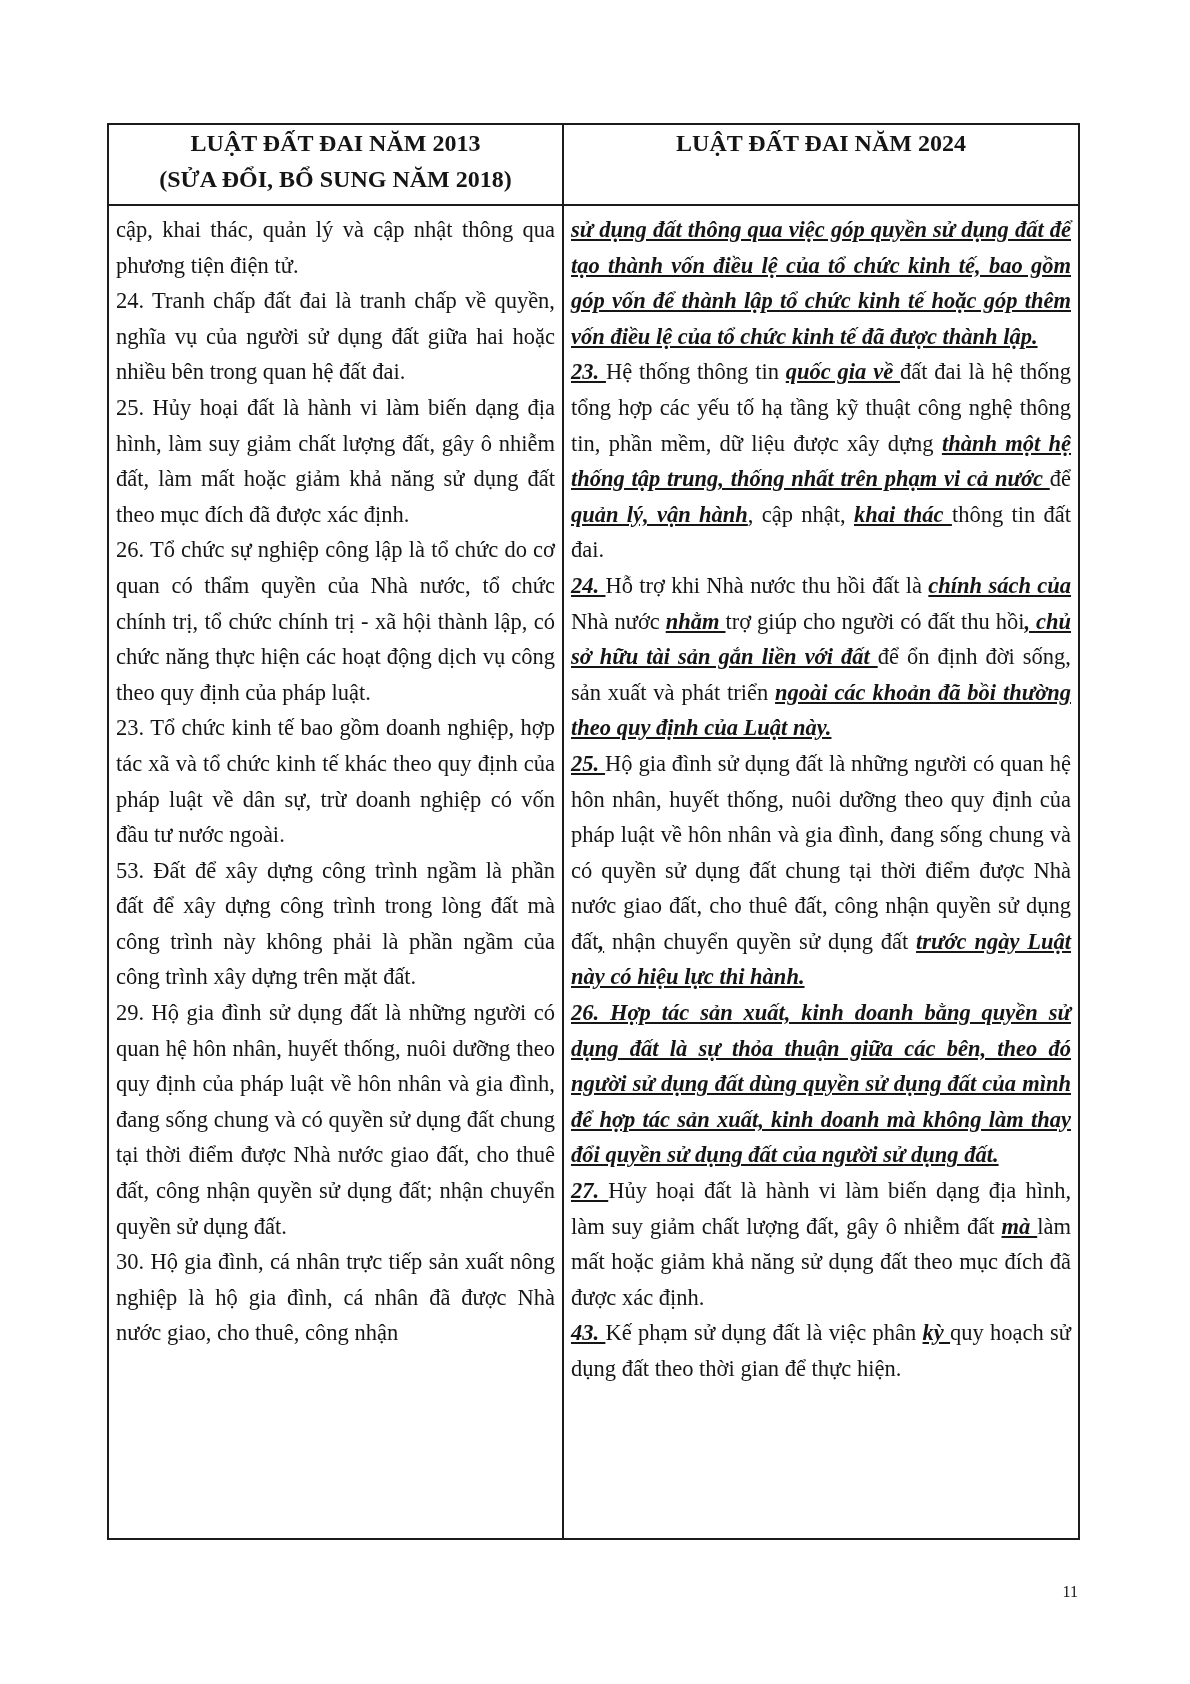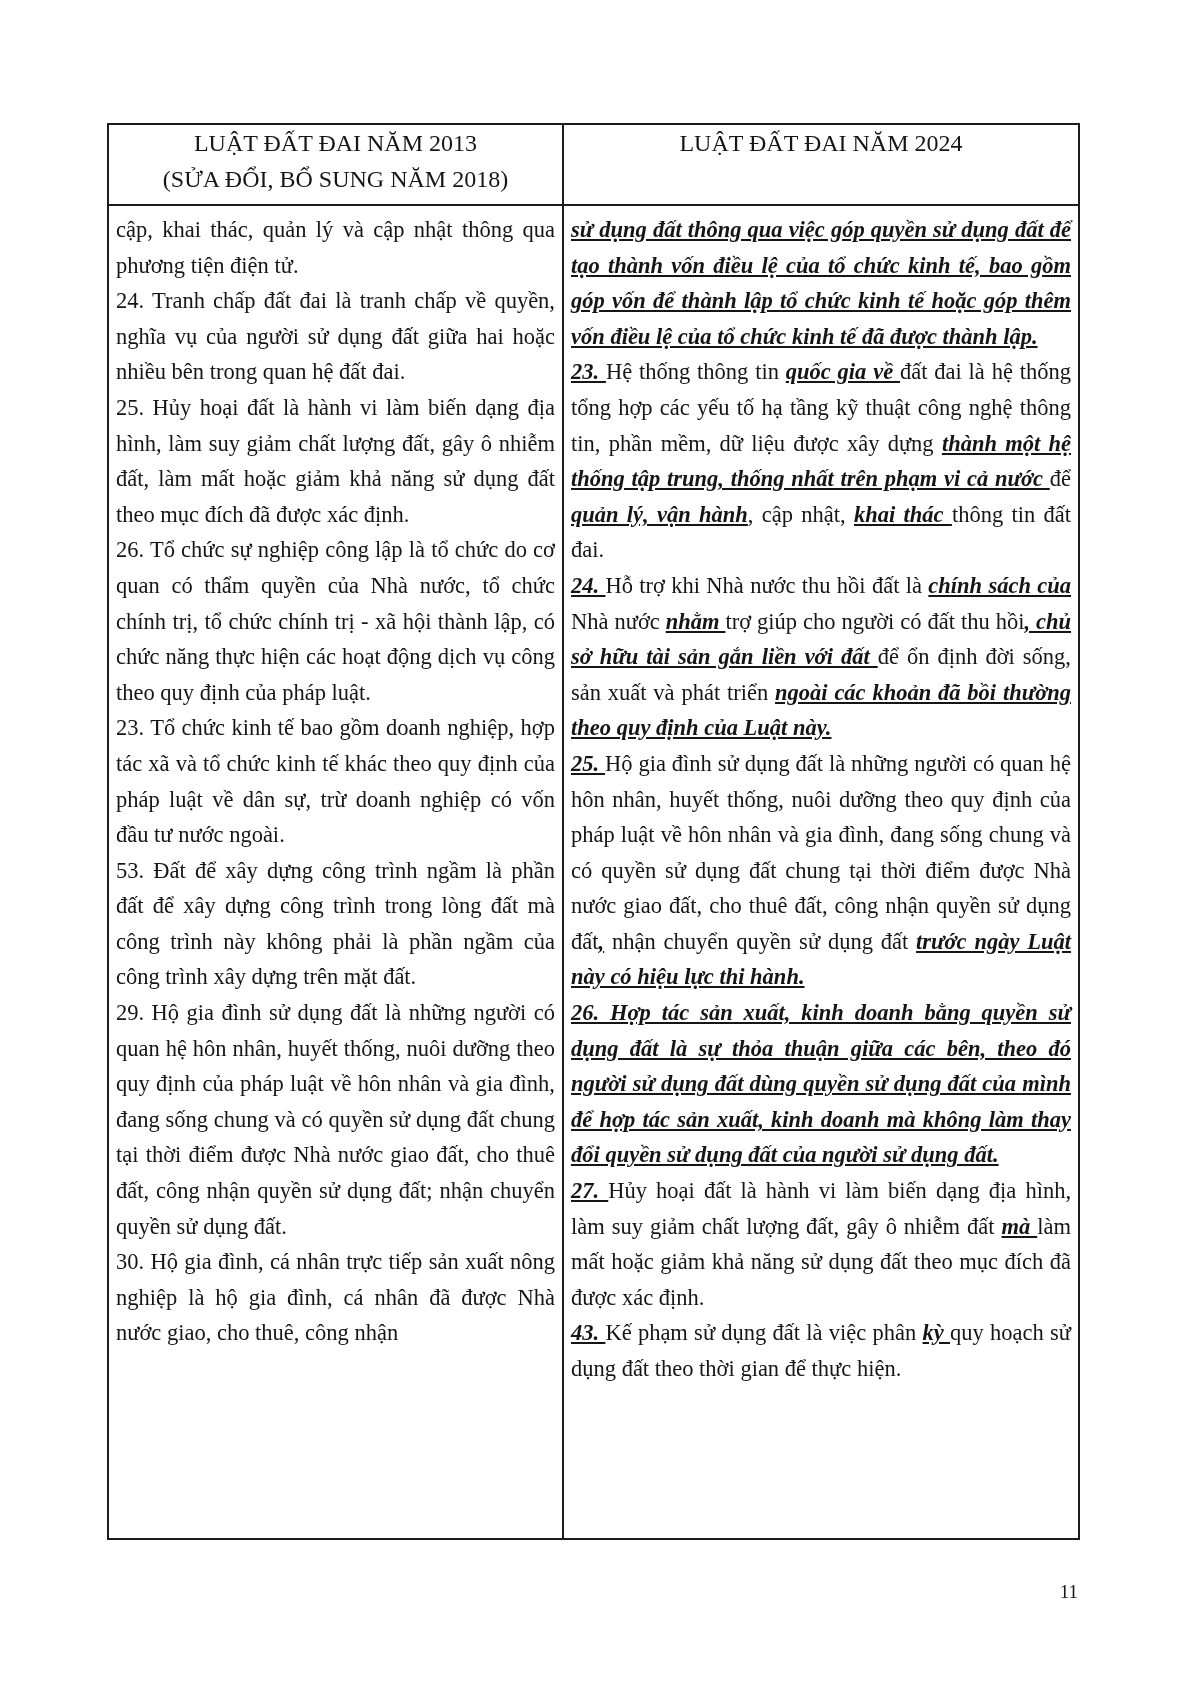--- a/index.html
+++ b/index.html
@@ -22,21 +22,21 @@
   }
   table.law-table th, table.law-table td {
     border: 2px solid #1c1c1c;
     vertical-align: top;
     padding: 0;
   }
   th.hdr {
     height: 79px;
     vertical-align: middle;
     text-align: center;
-    font-weight: 400;
+    font-weight: 700;
     font-size: 24px;
     line-height: 36px;
     padding: 2px 6px;
     margin-left: 29px;
   }
   th.hdr .hline { display: block; }
   td.body-cell { height: 1332px; margin-top: 20px; }
   .cell-inner {
     height: 1322px;
     overflow: hidden;
@@ -44,21 +44,21 @@
     font-size: 22.5px;
     line-height: 35.6px;
     text-align: justify;
   }
   .para { margin: 0; text-indent: 0; }
   .bi { font-weight: 700; font-style: italic; text-decoration: underline; }
   .page-number {
     position: absolute;
     top: 1578px;
     right: 112px;
-    font-size: 19px;
+    font-size: 16px;
     line-height: 28px;
     color: #151515;
   }
 </style>
 </head>
 <body>
 
 <div class="page">
   <table class="law-table">
     <colgroup>

